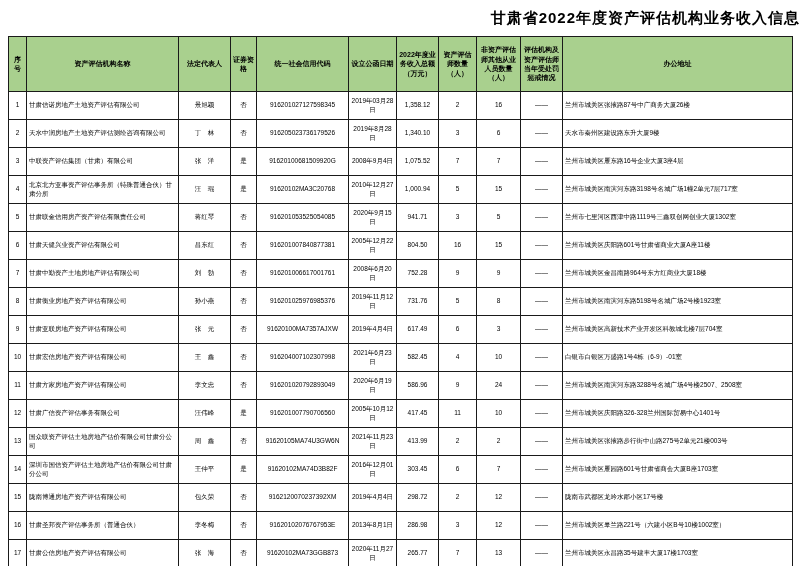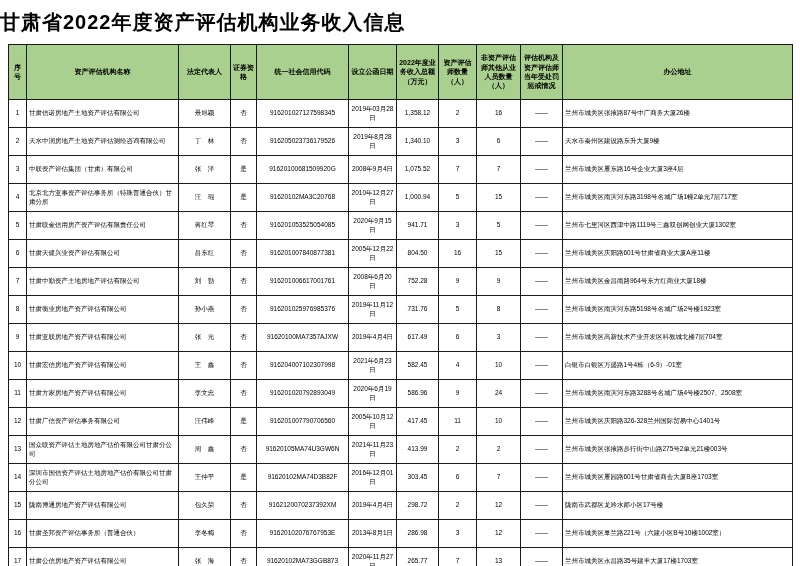--- a/index.html
+++ b/index.html
@@ -2,21 +2,21 @@
 <html><head>
 <meta charset="utf-8">
 <style>
   html,body{margin:0;padding:0;}
   body{
     width:800px;height:566px;background:#ffffff;
     font-family:"Liberation Sans","DejaVu Sans",sans-serif;
     color:#000;overflow:hidden;
   }
   .page-title{
-    text-align:left;font-size:20px;font-weight:bold;
+    text-align:right;font-size:15px;font-weight:bold;
     padding-top:9px;letter-spacing:1px;
   }
   table.main{
     border-collapse:collapse;table-layout:fixed;
     margin:8px 0 0 8px;width:784px;
     border:1.5px solid #1a1a1a;
   }
   th,td{
     border:1px solid #1a1a1a;
     padding:1px 2px;

